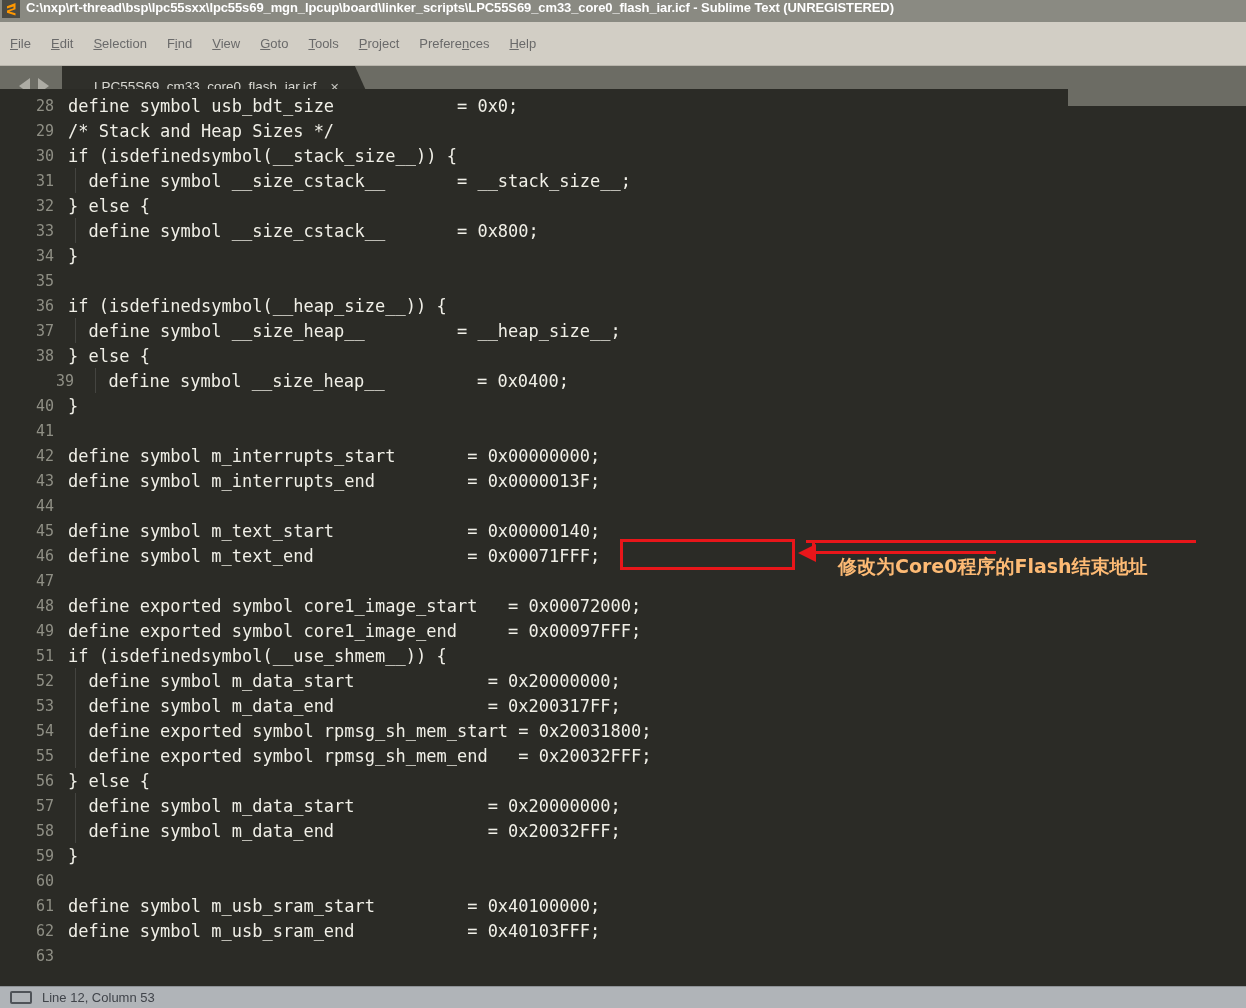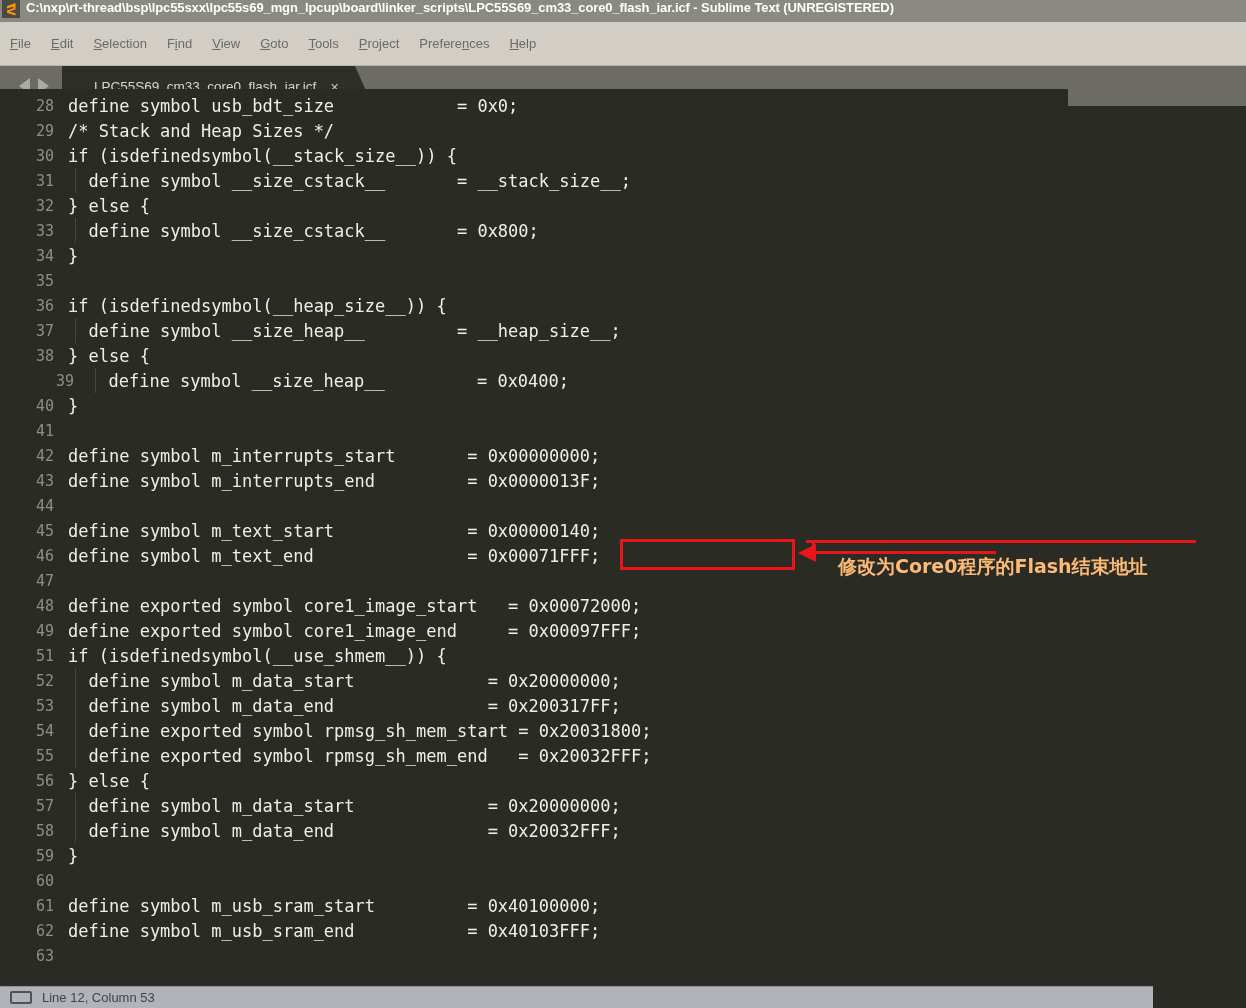--- a/index.html
+++ b/index.html
@@ -190,21 +190,21 @@
     width: 0; height: 0;
     border-top: 9px solid transparent;
     border-bottom: 9px solid transparent;
     border-right: 18px solid #e8161a;
   }
 
   
   #statusbar {
     position: absolute;
     bottom: 0; left: 0;
-    width: 1153px; height: 22px;
+    width: 1246px; height: 22px;
     background: #b0b4b8;
     display: flex;
     align-items: center;
     padding-left: 10px;
     gap: 10px;
     border-top: 1px solid #8e9296;
   }
   #status-icon {
     width: 22px; height: 13px;
     border: 2px solid #4f5358;

